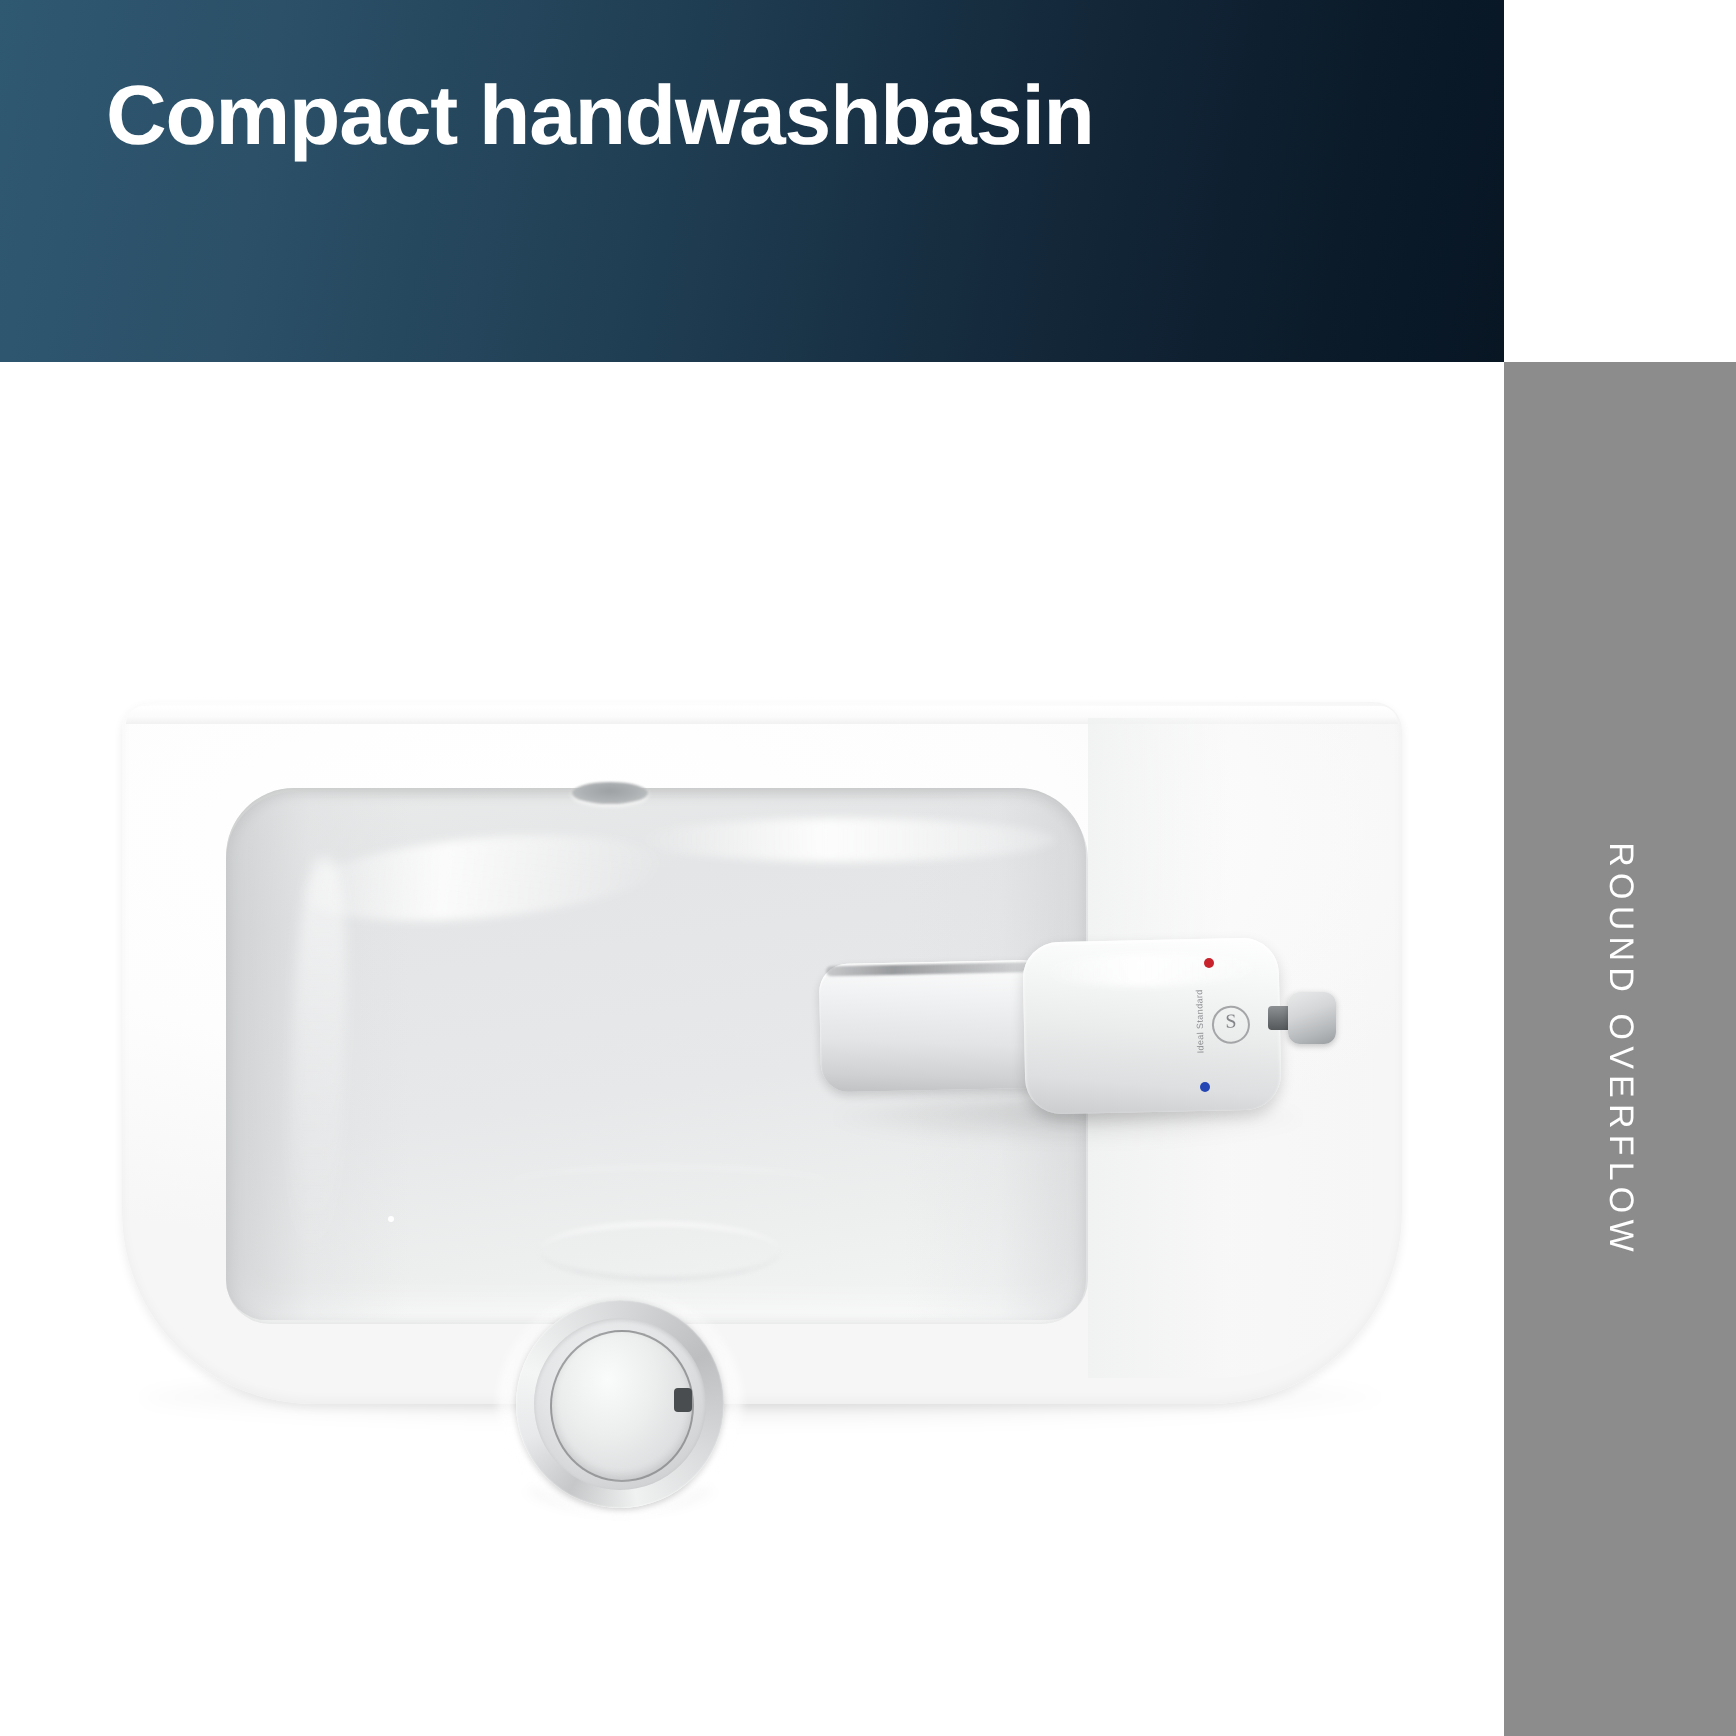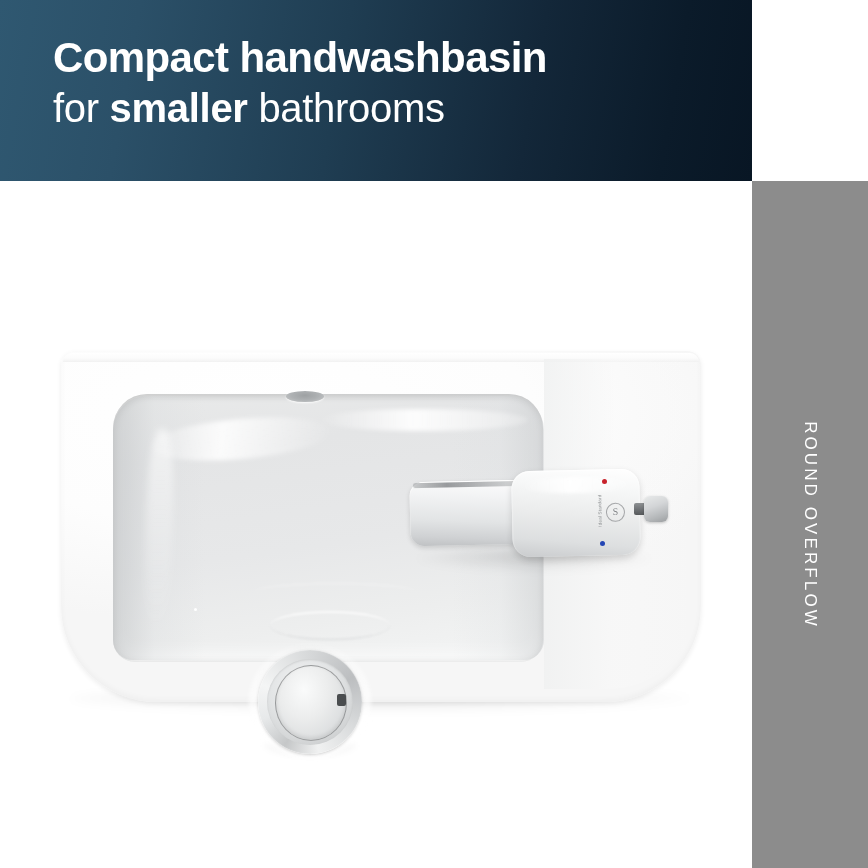--- a/index.html
+++ b/index.html
@@ -476,21 +476,20 @@
   }
 </style>
 </head>
 <body>
 
 <div id="canvas">
 
   <div class="header-band">
     <div class="header-text-wrap">
       <div class="headline-1">Compact handwashbasin</div>
-      <div class="headline-2"><span>for </span><span class="em">smaller</span><span> bathrooms</span></div>
     </div>
   </div>
 
   <div class="side-rail">
     <div class="side-rail-label">ROUND OVERFLOW</div>
   </div>
 
   <div class="product-stage">
 
     <div class="basin-shadow"></div>

